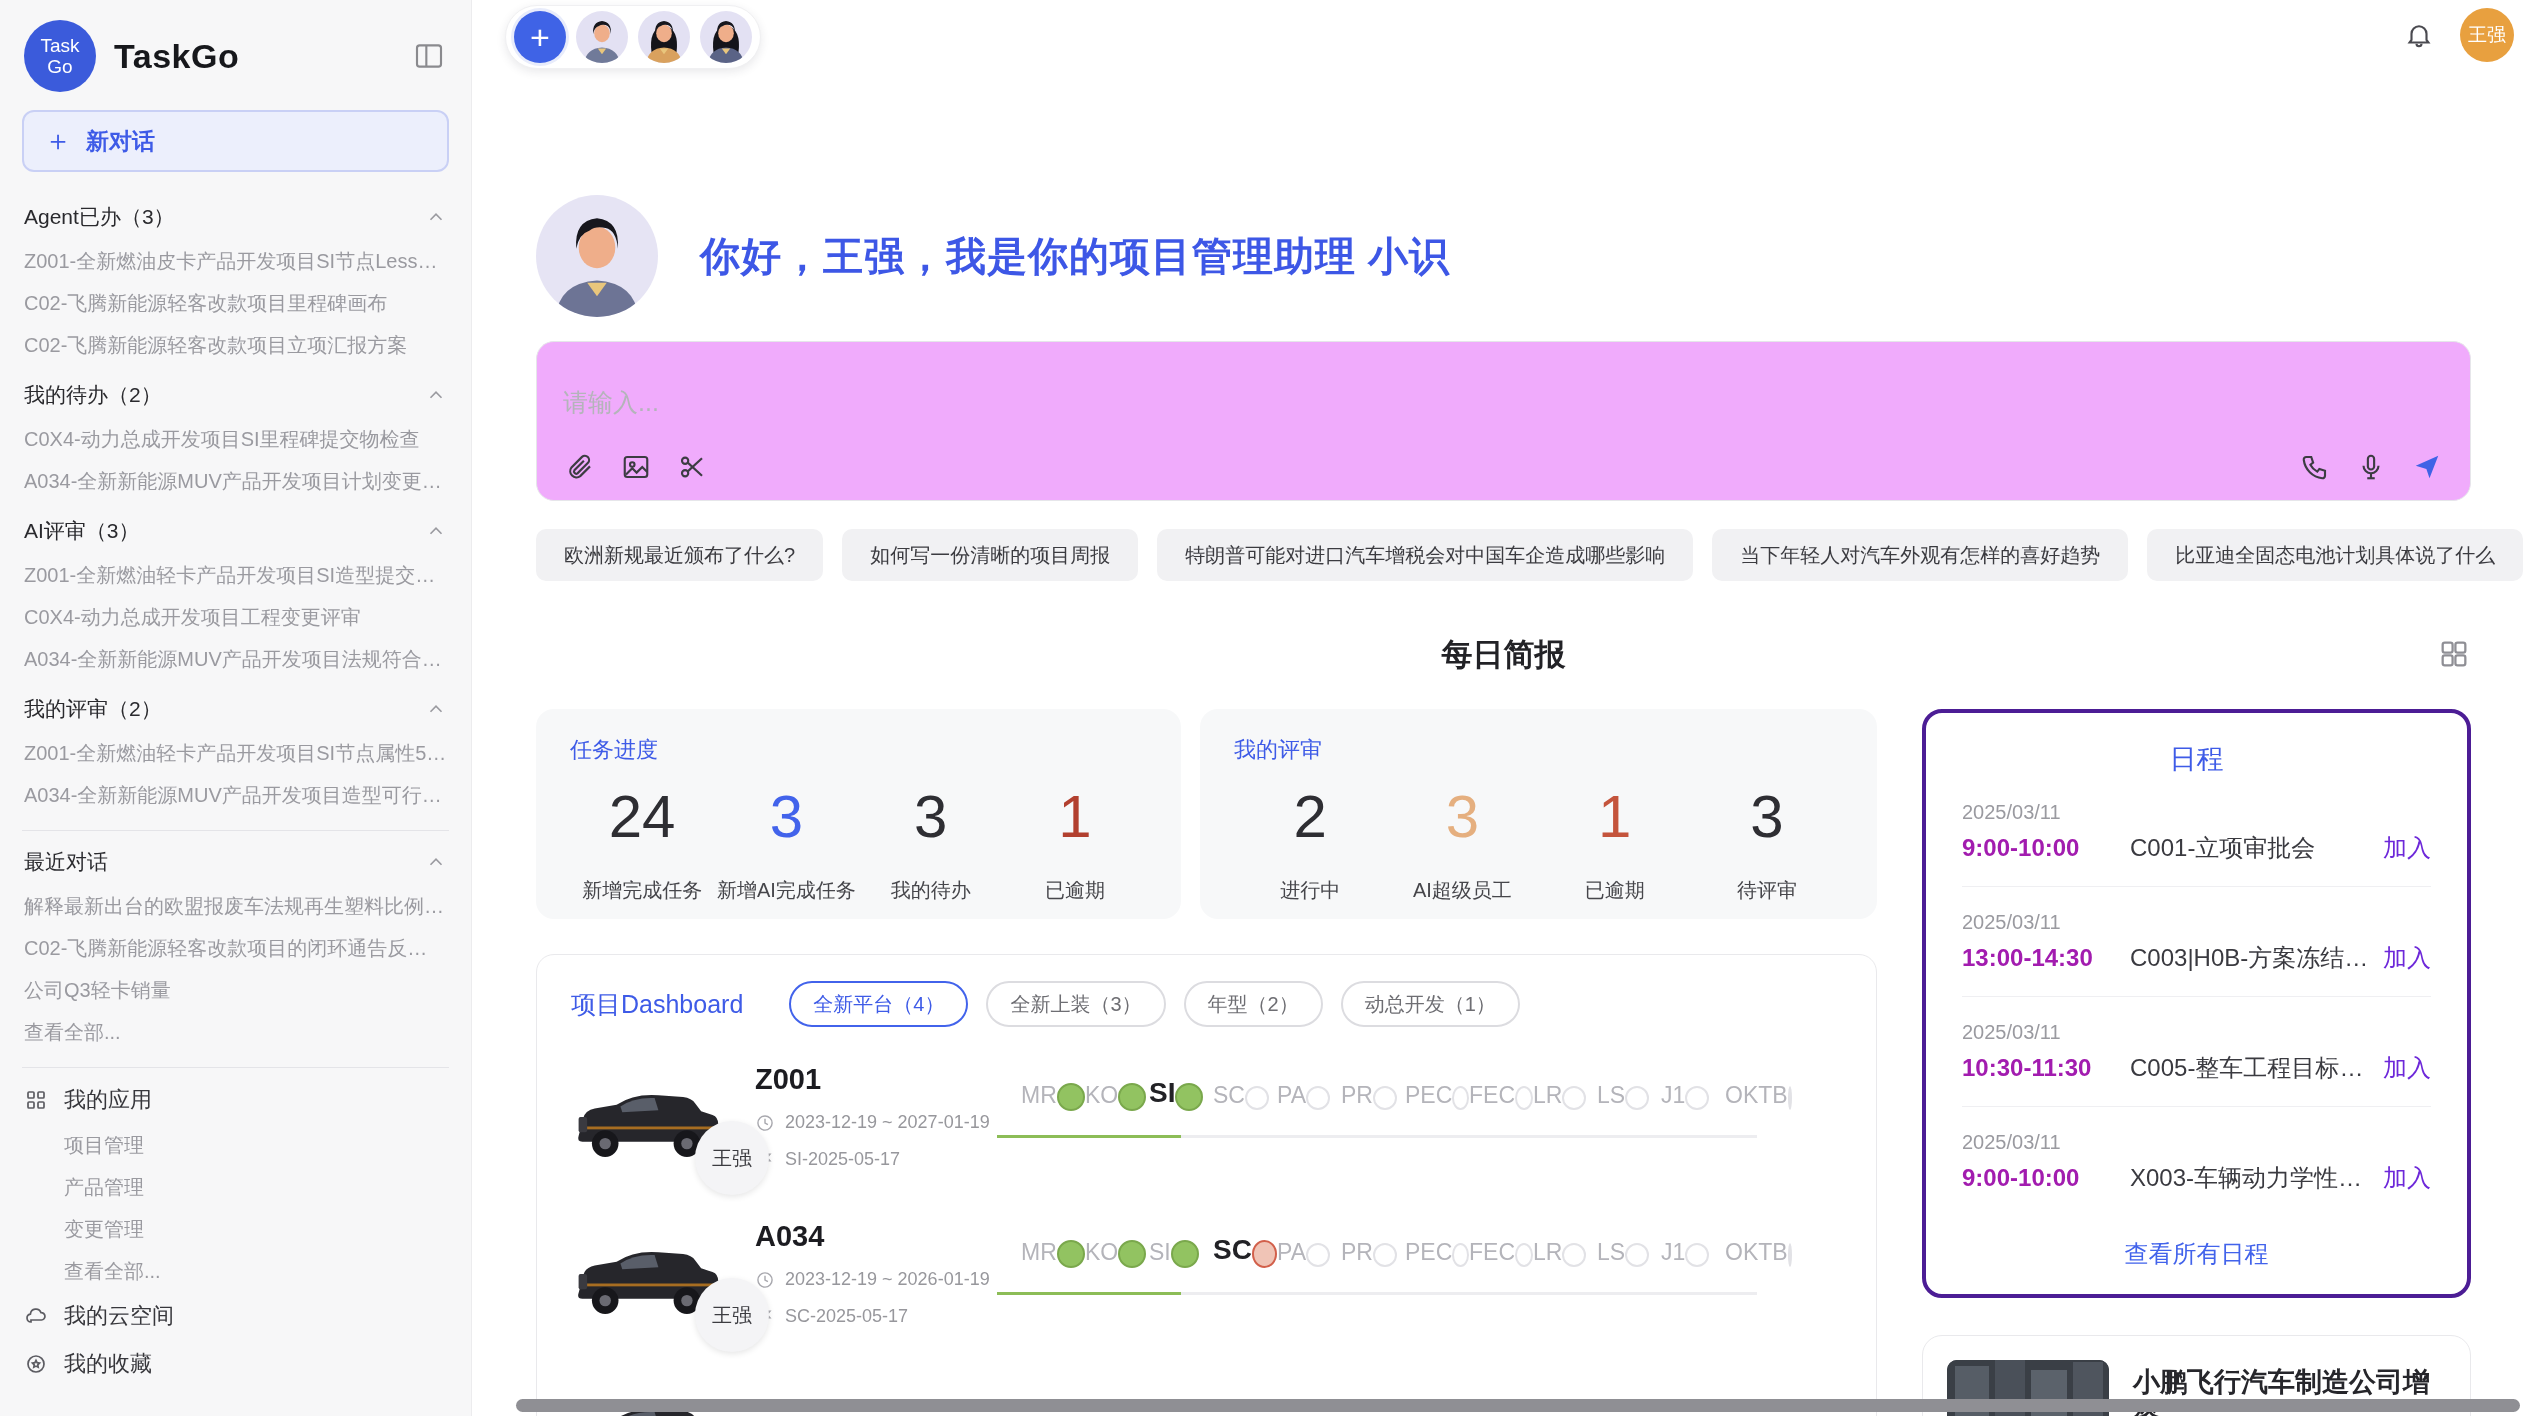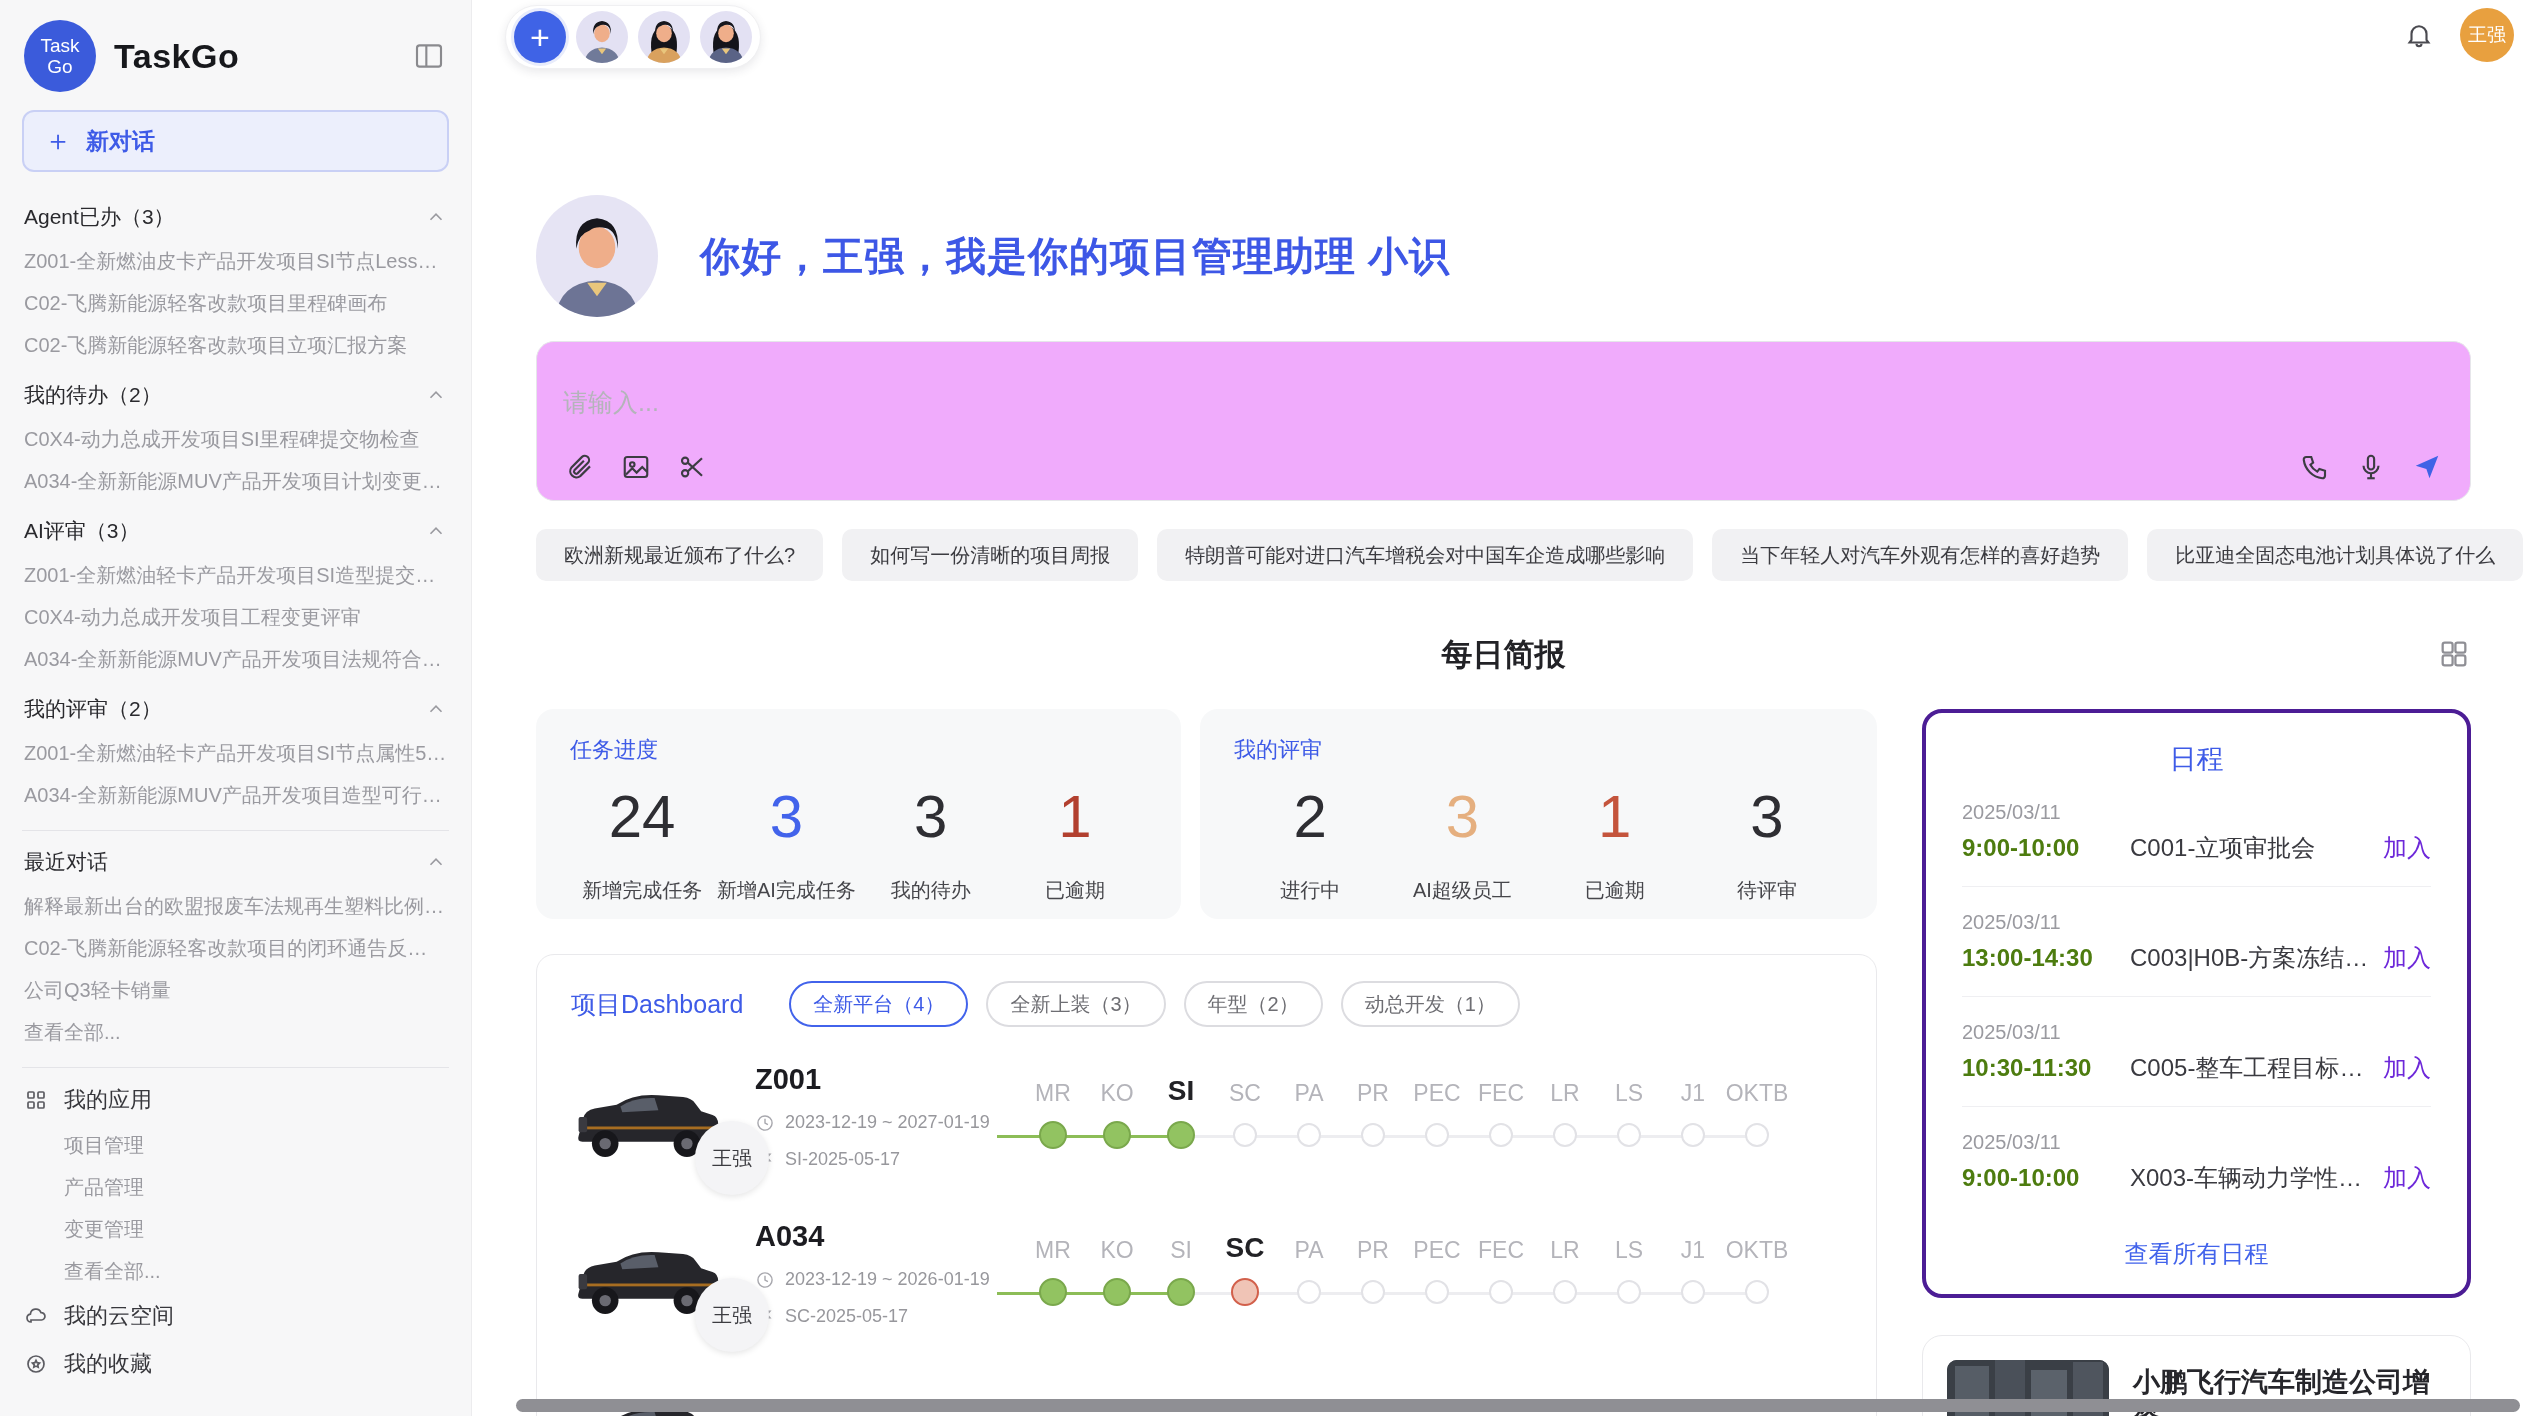--- a/index.html
+++ b/index.html
@@ -95,39 +95,39 @@
   .truck-wrap { position:relative; width:152px; min-width:152px; margin-top:4px;}
   .truck-wrap svg.truck { width:152px; height:100px; display:block;}
   .owner-badge { position:absolute; right:-46px; bottom:-28px; width:74px; height:74px; border-radius:50%;
     background:#f4f4f6; box-shadow:0 2px 6px rgba(0,0,0,.10); display:flex; align-items:center; justify-content:center;
     font-size:20px; color:#3c3c41;}
   .proj-info { margin-left:32px; width:252px; min-width:252px; }
   .proj-name { font-size:29px; font-weight:700; color:#1c1c21; }
   .proj-meta { display:flex; align-items:center; gap:10px; margin-top:16px; color:#97979c; font-size:18px; }
   .proj-meta svg { width:20px; height:20px; color:#a8a8ae;}
   .track { flex:1; display:flex; margin-left:14px; margin-top:6px;}
-  .step { position:relative; width:64px; display:flex; flex-direction:column; align-items:center;}
+  .step { position:relative; width:64px; display:flex; flex-direction:row; align-items:center;}
   .ms-label { height:38px; display:flex; align-items:flex-end; justify-content:center; font-size:23px; color:#b4b4ba;}
   .ms-label.current { color:#222226; font-weight:700; font-size:28px;}
   .ms-dot { margin-top:16px; width:24px; height:24px; border-radius:50%; background:#fff;
     border:2px solid #e2e2e6; position:relative; z-index:2;}
   .ms-dot.done { width:28px; height:28px; margin-top:14px; background:#92c361; border-color:#7aa84c;}
   .ms-dot.overdue { width:28px; height:28px; margin-top:14px; background:#f0c4b6; border-color:#d2604b;}
   .step::before { content:""; position:absolute; top:66px; left:-50%; width:100%; height:3px; background:#ededf0; z-index:1;}
   .step:first-child::before { left:-24px; width:calc(50% + 24px);}
   .step.seg-done::before { background:#8cbd57; }
 
   
   .schedule-card { background:#fff; border:4px solid #4c1d95; border-radius:20px; padding:28px 36px 24px; }
   .schedule-title { text-align:center; font-size:27px; color:#3e5be7; }
   .sch-item { padding:24px 0 22px; border-bottom:1px solid #efeff2; }
   .sch-item:last-of-type { border-bottom:none; }
   .sch-date { font-size:20px; color:#9a9aa0; }
   .sch-row { display:flex; align-items:center; margin-top:8px; }
-  .sch-time { width:168px; min-width:168px; font-size:24px; font-weight:700; color:#4d7c0f;}
+  .sch-time { width:168px; min-width:168px; font-size:24px; font-weight:700; color:#a21caf;}
   .sch-name { flex:1; font-size:24px; color:#3a3a40; white-space:nowrap; overflow:hidden; text-overflow:ellipsis;}
   .sch-join { font-size:24px; color:#6d28d9; cursor:pointer; margin-left:12px;}
   .sch-viewall { text-align:center; font-size:24px; color:#4263eb; margin-top:22px; cursor:pointer;}
 
   .news-card { margin-top:37px; background:#fff; border:1px solid #e9e9ec; border-radius:20px; padding:24px;
     display:flex; gap:24px; height:190px; overflow:hidden;}
   .news-img { width:162px; min-width:162px; height:108px; border-radius:10px; overflow:hidden; background:#343a42;}
   .news-img svg { width:100%; height:100%; display:block;}
   .news-title { font-size:27px; font-weight:700; color:#26262b; margin-top:4px;}
 

